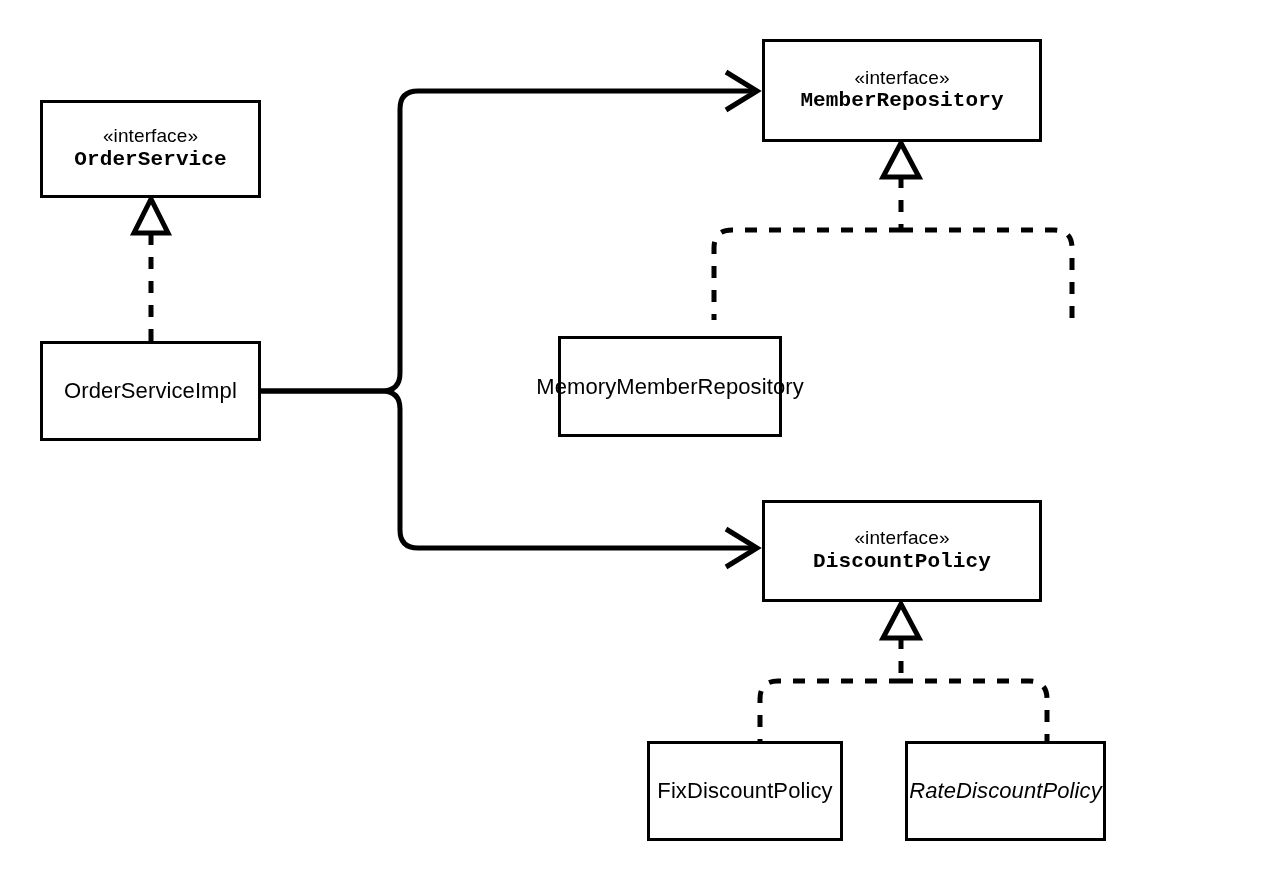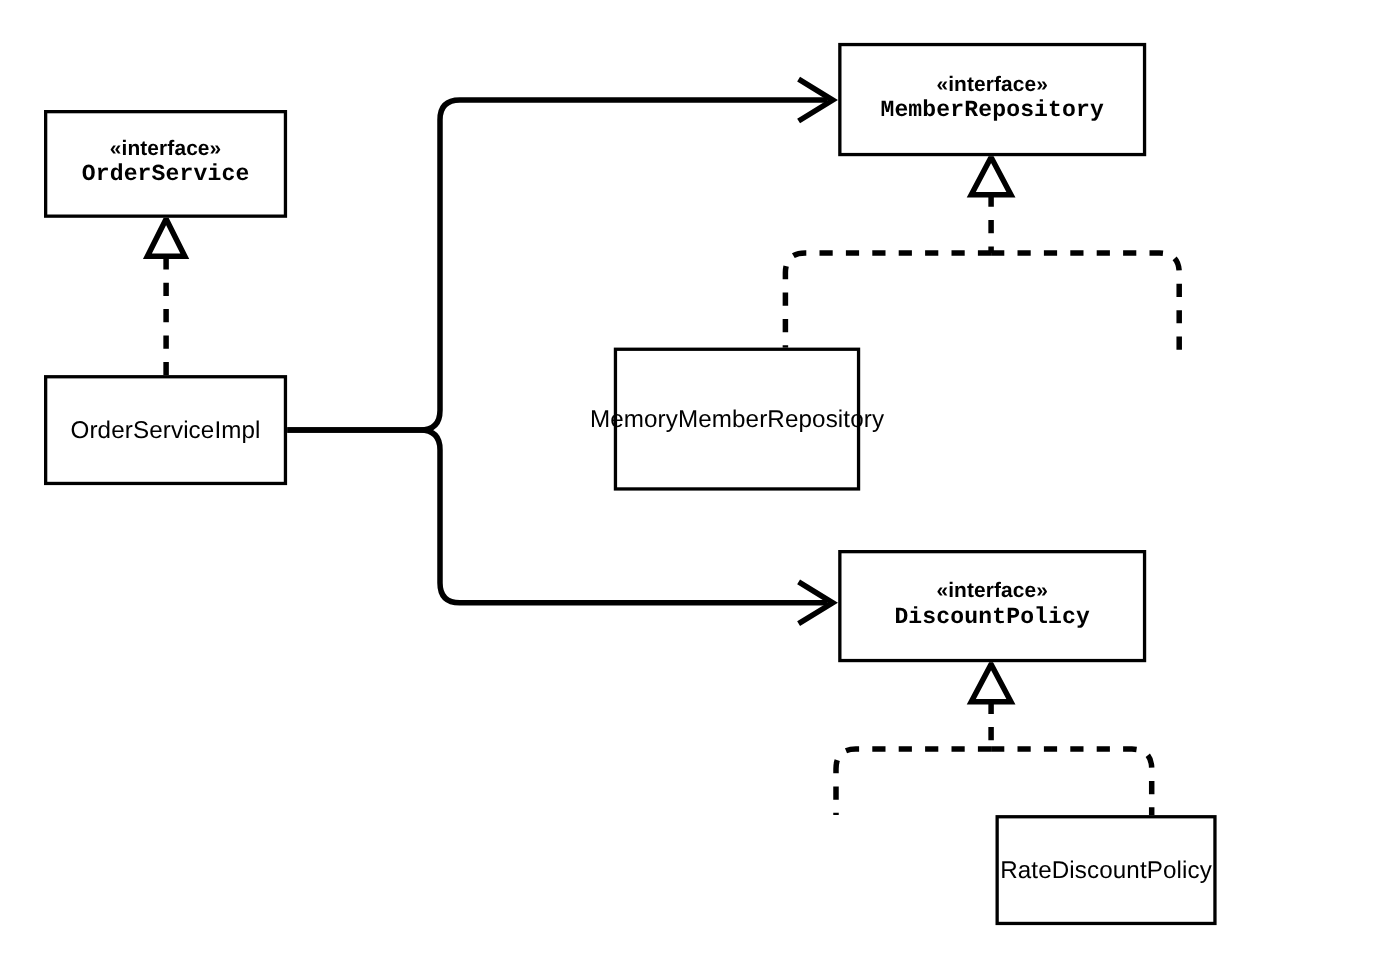--- a/index.html
+++ b/index.html
@@ -32,21 +32,21 @@
     display: flex;
     flex-direction: column;
     align-items: center;
     justify-content: center;
     text-align: center;
     line-height: 1.18;
     color: #000000;
   }
   .stereotype {
     font-size: 19px;
-    font-weight: 700;
+    font-weight: 400;
     letter-spacing: 0.1px;
     display: block;
   }
   .classname {
     font-size: 21px;
     font-weight: 700;
     letter-spacing: 0.1px;
     display: block;
     font-family: Liberation Mono, monospace;
   }
@@ -110,28 +110,31 @@
 
   <div class="node" style="left:40px; top:341px; width:221px; height:100px;">
     <span class="plainname">OrderServiceImpl</span>
   </div>
 
   <div class="node" style="left:762px; top:39px; width:280px; height:103px;">
     <span class="stereotype">«interface»</span>
     <span class="classname">MemberRepository</span>
   </div>
 
-  <div class="node" style="left:558px; top:316px; width:224px; height:130px;">
+  <div class="node" style="left:558px; top:336px; width:224px; height:101px;">
     <span class="plainname">MemoryMemberRepository</span>
   </div>
 
 
   <div class="node" style="left:762px; top:500px; width:280px; height:102px;">
     <span class="stereotype">«interface»</span>
     <span class="classname">DiscountPolicy</span>
   </div>
 
+  <div class="node" style="left:647px; top:741px; width:196px; height:100px;">
+    <span class="plainname">FixDiscountPolicy</span>
+  </div>
 
-  <div class="node" style="left:905px; top:741px; width:201px; height:100px;">
+  <div class="node" style="left:905px; top:741px; width:201px; height:100px;font-style:italic;">
     <span class="plainname">RateDiscountPolicy</span>
   </div>
 
 </div>
 
 </body></html>

